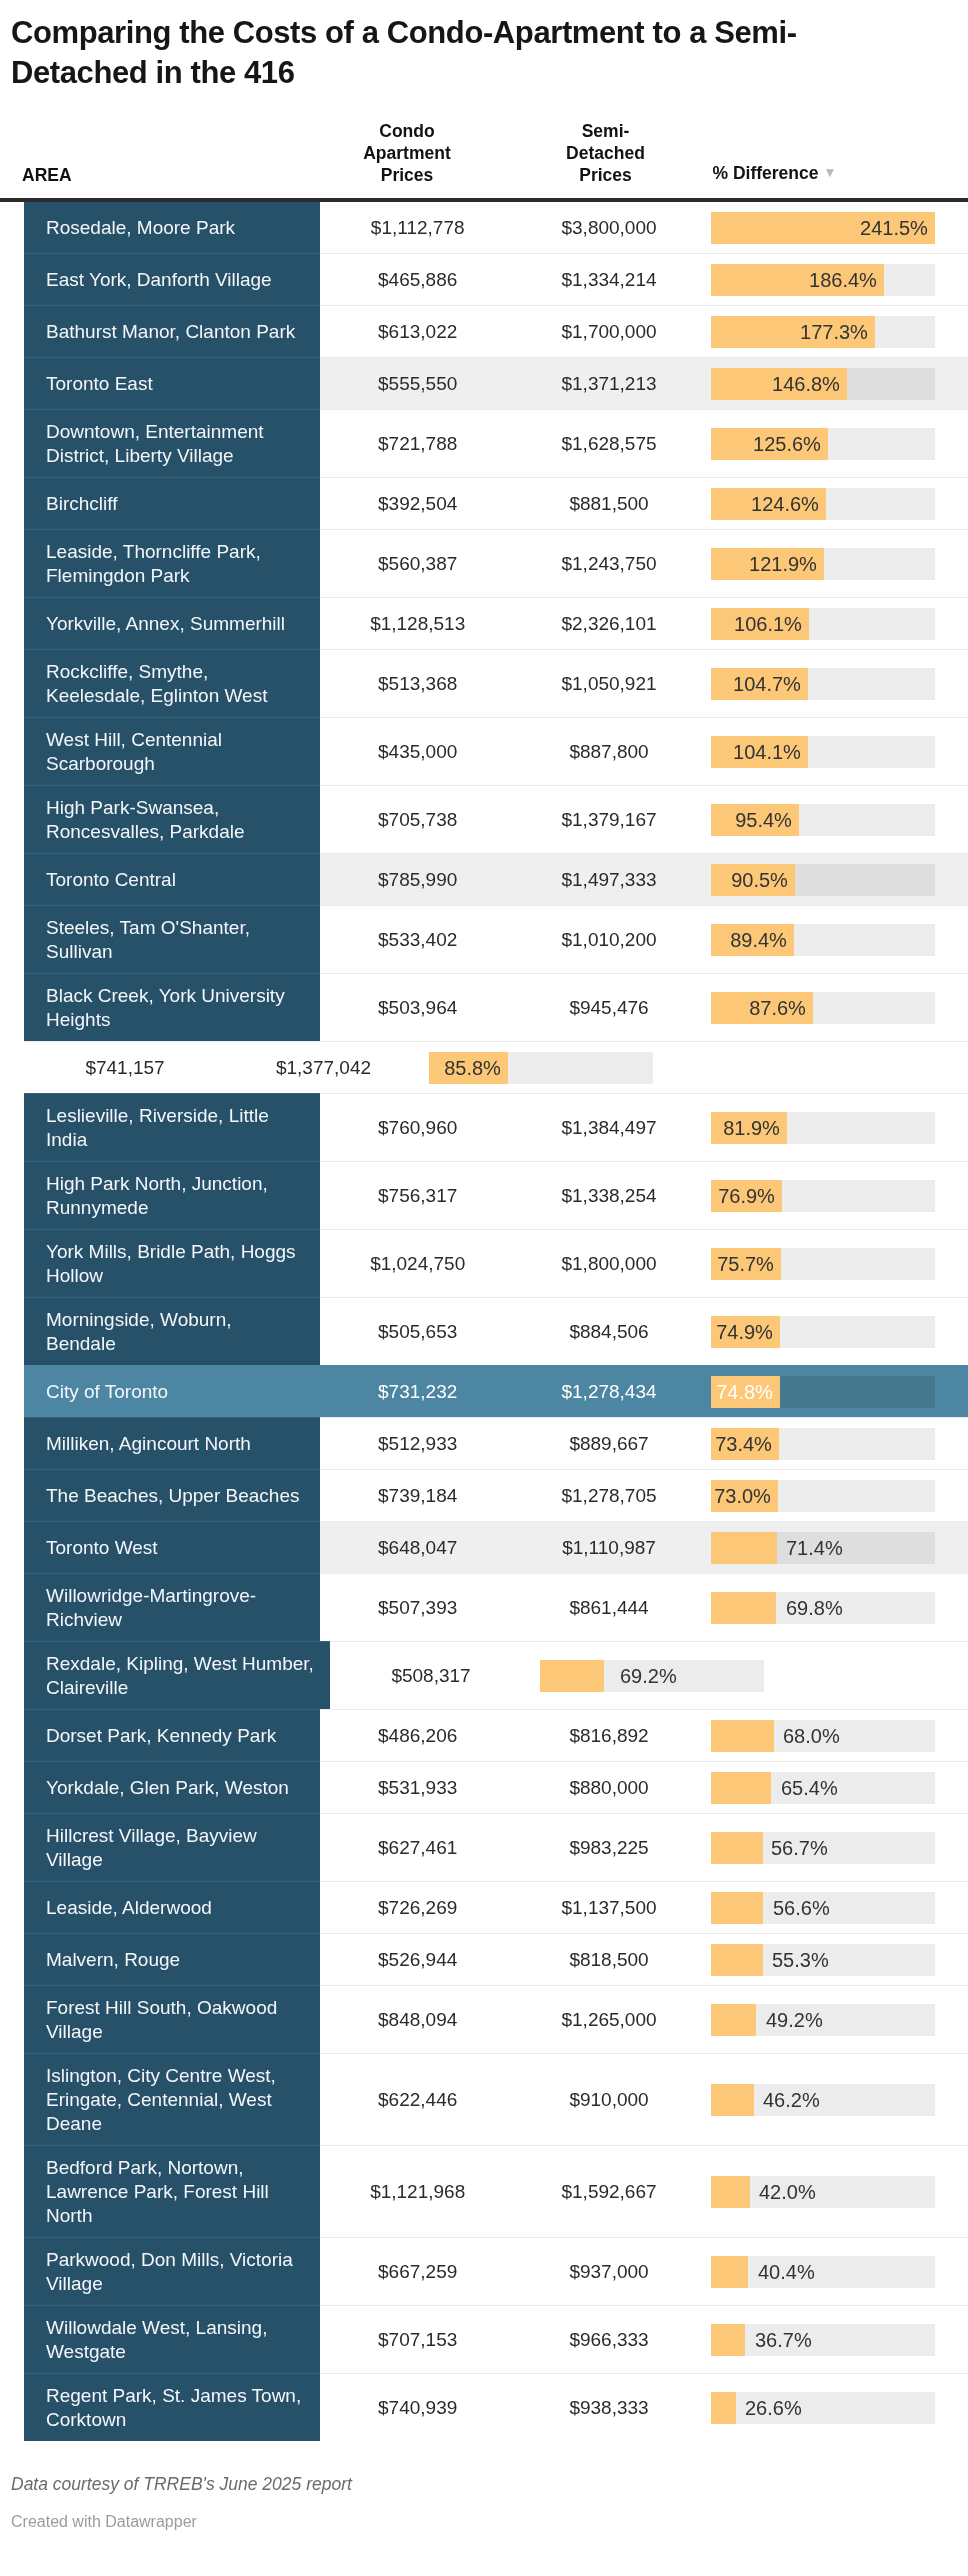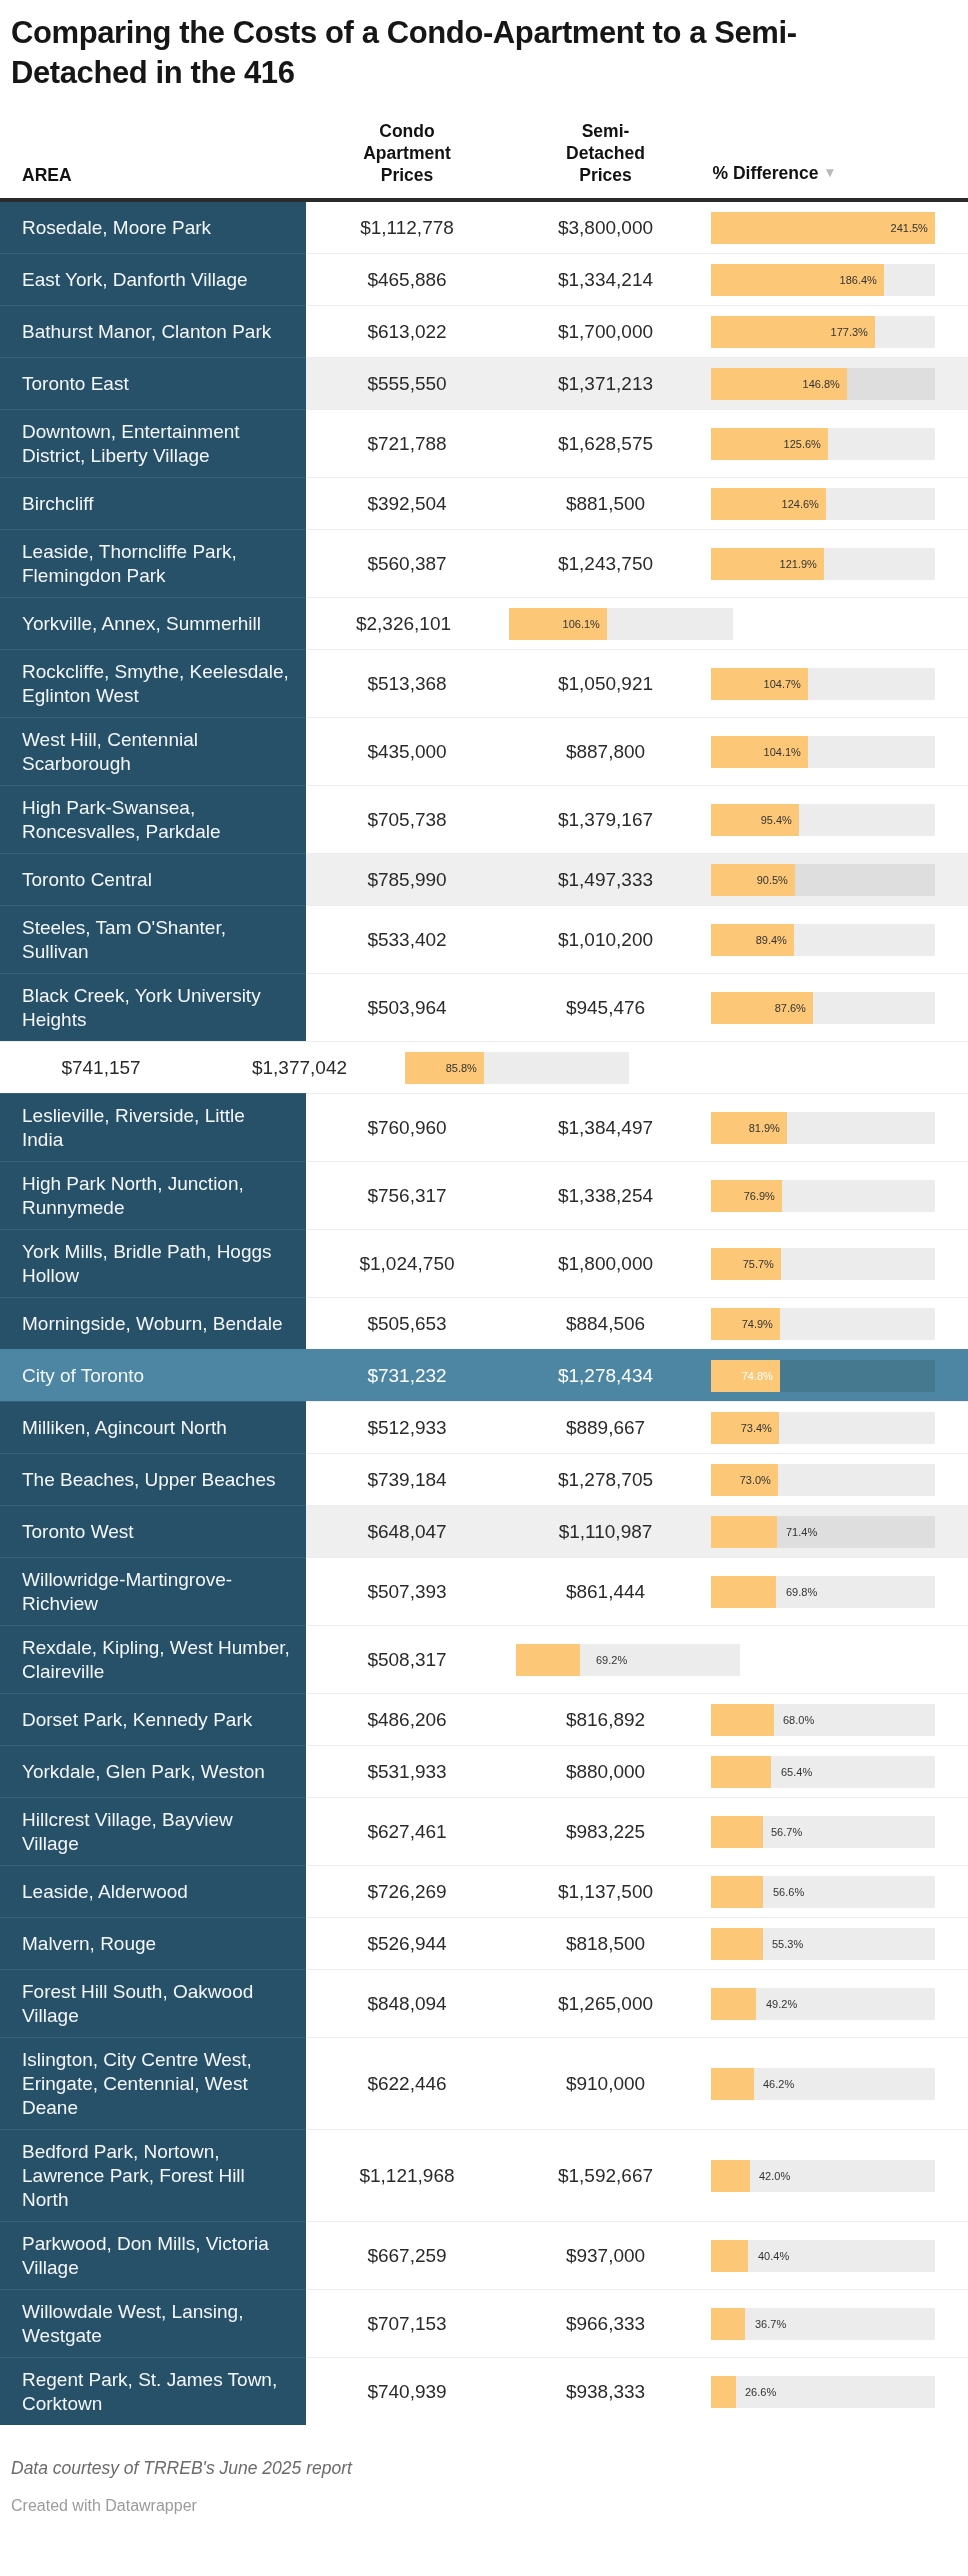--- a/index.html
+++ b/index.html
@@ -32,39 +32,39 @@
   }
   .th { font-size: 17.5px; font-weight: bold; color: #121212; line-height: 22px; }
   .th-area { width: 306px; padding-left: 22px; text-align: left; }
   .th-condo { width: 202px; display: flex; justify-content: center; text-align: center; }
   .th-semi { width: 195px; display: flex; justify-content: center; text-align: center; }
   .th-condo .th-inner, .th-semi .th-inner { max-width: 119px; }
   .th-pct { flex: 1; padding-left: 9.5px; text-align: left; white-space: nowrap; }
   .sort-icon { color: #b9b9b9; font-size: 13.5px; margin-left: 4.8px; position: relative; top: -1.6px; }
 
   
-  .row { display: flex; align-items: stretch; background: #ffffff; }
+  .row { display: flex; align-items: stretch; background: #ffffff; padding-left: 24px; }
   .cell { display: flex; align-items: center; }
   .area-cell {
     width: 306px;
     background: #275069;
     color: #f4f7f9;
     font-size: 19px;
     line-height: 24px;
     padding: 9.5px 16px 9.5px 22px;
   }
   .price-cell { font-size: 19px; color: #2a2a2a; justify-content: center; padding: 9.5px 0; }
   .condo-cell { width: 202px; }
   .semi-cell { width: 195px; }
   .bar-cell { flex: 1; padding: 9.5px 33px 9.5px 8px; }
   .track { position: relative; width: 224px; height: 32px; background: #ececec; }
   .bar { position: absolute; left: 0; top: 0; height: 32px; background: #fcc877; }
   .pct-label {
     position: absolute; top: 50%; transform: translateY(-50%);
-    font-size: 11px; color: #333; white-space: nowrap;
+    font-size: 20px; color: #333; white-space: nowrap;
   }
   .pct-label.inside { right: 7.1px; }
   .pct-label.outside { color: #333; }
 
   
   .row + .row .condo-cell, .row + .row .semi-cell, .row + .row .bar-cell { border-top: 1.6px solid #ececec; }
   .row + .row .area-cell { border-top: 1.6px solid #36617b; }
 
   
   .row.aggregate .condo-cell, .row.aggregate .semi-cell, .row.aggregate .bar-cell { background: #efefef; }
@@ -180,20 +180,21 @@
         <div class="cell bar-cell">
           <div class="track">
             <div class="bar" style="width: 113px;">
               <span class="pct-label inside">121.9%</span>
             </div>
           </div>
         </div>
       </div>
       <div class="row default">
         <div class="cell area-cell">Yorkville, Annex, Summerhill</div>
+        <div class="cell price-cell condo-cell">$1,128,513</div>
         <div class="cell price-cell semi-cell">$2,326,101</div>
         <div class="cell bar-cell">
           <div class="track">
             <div class="bar" style="width: 98px;">
               <span class="pct-label inside">106.1%</span>
             </div>
           </div>
         </div>
       </div>
       <div class="row default">

